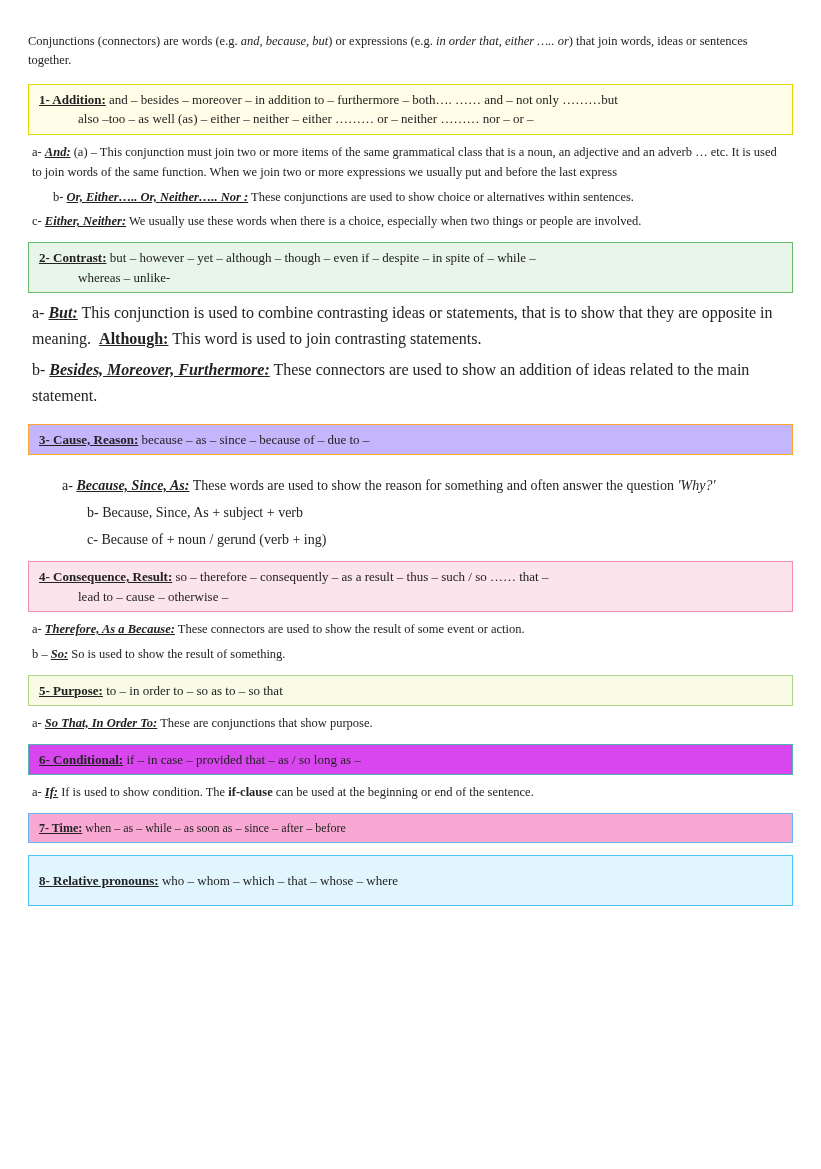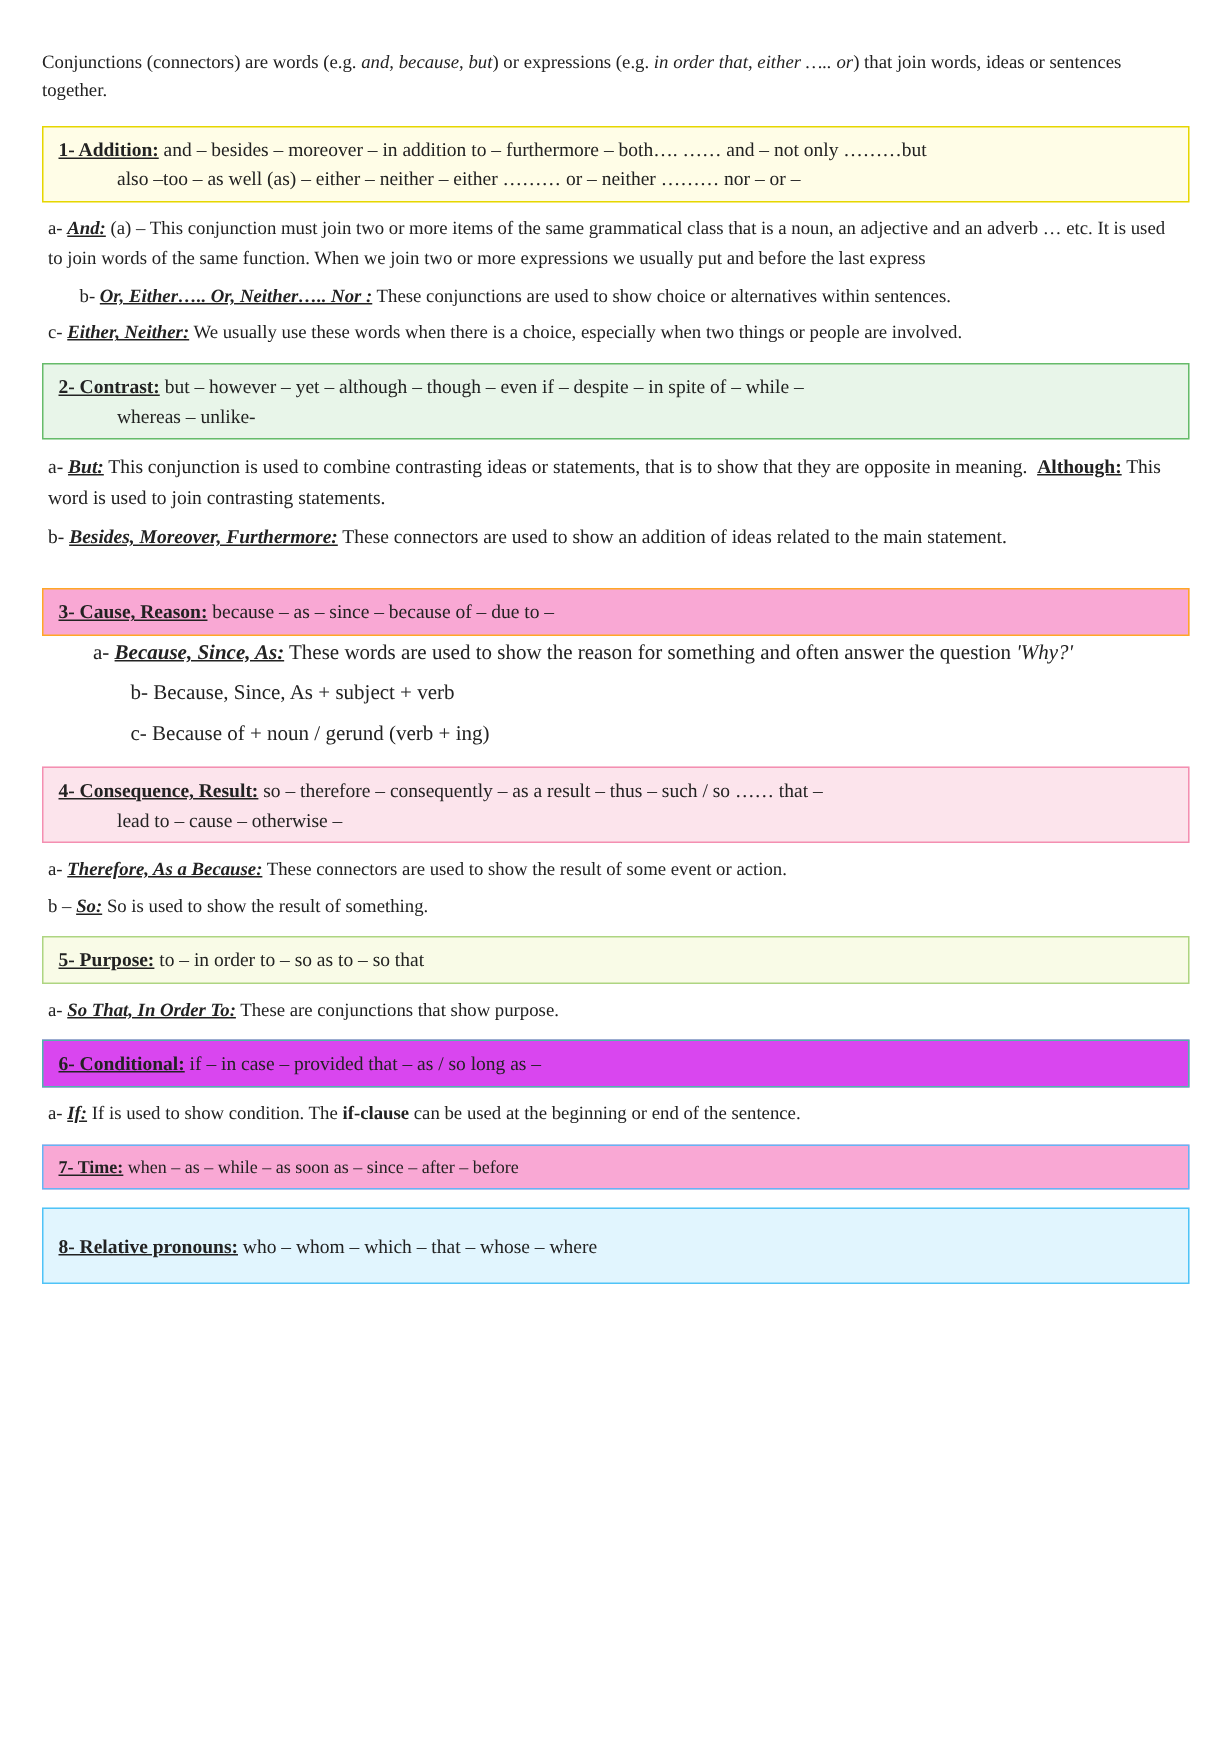--- a/index.html
+++ b/index.html
@@ -56,25 +56,25 @@
 </div>
 
 <div id="sections-container">
     <div style="background: rgb(255, 253, 231); border: 1.5px solid rgb(230, 214, 0); padding: 5px 10px; margin-bottom: 7px; font-size: 13px; line-height: 1.5;"><span style="font-weight:bold;text-decoration:underline;">1- Addition:</span> and – besides – moreover – in addition to – furthermore – both…. …… and – not only ………but<br>&nbsp;&nbsp;&nbsp;&nbsp;&nbsp;&nbsp;&nbsp;&nbsp;&nbsp;&nbsp;&nbsp;&nbsp;also –too – as well (as) – either – neither – either ……… or – neither ……… nor – or –</div>
     <div style="margin-bottom: 10px; padding: 0px 4px; line-height: 1.65; font-size: 12.5px;">
     <p style="margin-bottom:4px;">a- <strong><u><em>And:</em></u></strong> (a) – This conjunction must join two or more items of the same grammatical class that is a noun, an adjective and an adverb … etc. It is used to join words of the same function. When we join two or more expressions we usually put and before the last express</p>
     <p style="margin-bottom:4px;padding-left:21px;">b- <strong><u><em>Or, Either….. Or, Neither….. Nor :</em></u></strong> These conjunctions are used to show choice or alternatives within sentences.</p>
     <p style="margin-bottom:4px;">c- <strong><u><em>Either, Neither:</em></u></strong> We usually use these words when there is a choice, especially when two things or people are involved.</p>
   </div>
     <div style="background: rgb(232, 245, 233); border: 1.5px solid rgb(102, 187, 106); padding: 5px 10px; margin-bottom: 7px; font-size: 13px; line-height: 1.5;"><span style="font-weight:bold;text-decoration:underline;">2- Contrast:</span> but – however – yet – although – though – even if – despite – in spite of – while –<br>&nbsp;&nbsp;&nbsp;&nbsp;&nbsp;&nbsp;&nbsp;&nbsp;&nbsp;&nbsp;&nbsp;&nbsp;whereas – unlike-</div>
-    <div style="margin-bottom: 24px; padding: 0px 4px; line-height: 1.65; font-size: 13px;">
+    <div style="margin-bottom: 14px; padding: 0px 4px; line-height: 1.65; font-size: 16px;">
     <p style="margin-bottom:4px;">a- <strong><u><em>But:</em></u></strong> This conjunction is used to combine contrasting ideas or statements, that is to show that they are opposite in meaning. &nbsp;<strong><u>Although:</u></strong> This word is used to join contrasting statements.</p>
     <p style="margin-bottom:4px;">b- <strong><u><em>Besides, Moreover, Furthermore:</em></u></strong> These connectors are used to show an addition of ideas related to the main statement.</p>
   </div>
-    <div style="background: #f9a8d4; border: 1.5px solid rgb(255, 167, 38); padding: 5px 10px; margin-bottom: 0; font-size: 13px; line-height: 1.5;"><span style="font-weight:bold;text-decoration:underline;">3- Cause, Reason:</span> because – as – since – because of – due to –</div>
+    <div style="background: #c4b5fd; border: 1.5px solid rgb(255, 167, 38); padding: 5px 10px; margin-bottom: 19px; font-size: 13px; line-height: 1.5;"><span style="font-weight:bold;text-decoration:underline;">3- Cause, Reason:</span> because – as – since – because of – due to –</div>
     <div style="margin-bottom: 10px; padding: 0px 4px; line-height: 1.65; font-size: 14px;">
     <p style="margin-bottom:4px;padding-left:30px;">a- <strong><u><em>Because, Since, As:</em></u></strong> These words are used to show the reason for something and often answer the question <em>'Why?'</em></p>
     <p style="margin-bottom:4px;padding-left:55px;">b- Because, Since, As + subject + verb</p>
     <p style="margin-bottom:4px;padding-left:55px;">c- Because of + noun / gerund (verb + ing)</p>
   </div>
     <div style="background: rgb(252, 228, 236); border: 1.5px solid rgb(244, 143, 177); padding: 5px 10px; margin-bottom: 7px; font-size: 13px; line-height: 1.5;"><span style="font-weight:bold;text-decoration:underline;">4- Consequence, Result:</span> so – therefore – consequently – as a result – thus – such / so …… that –<br>&nbsp;&nbsp;&nbsp;&nbsp;&nbsp;&nbsp;&nbsp;&nbsp;&nbsp;&nbsp;&nbsp;&nbsp;lead to – cause – otherwise –</div>
     <div style="margin-bottom: 10px; padding: 0px 4px; line-height: 1.65; font-size: 12.5px;">
     <p style="margin-bottom:4px;">a- <strong><u><em>Therefore, As a Because:</em></u></strong> These connectors are used to show the result of some event or action.</p>
     <p style="margin-bottom:4px;">b – <strong><u><em>So:</em></u></strong> So is used to show the result of something.</p>
   </div>

